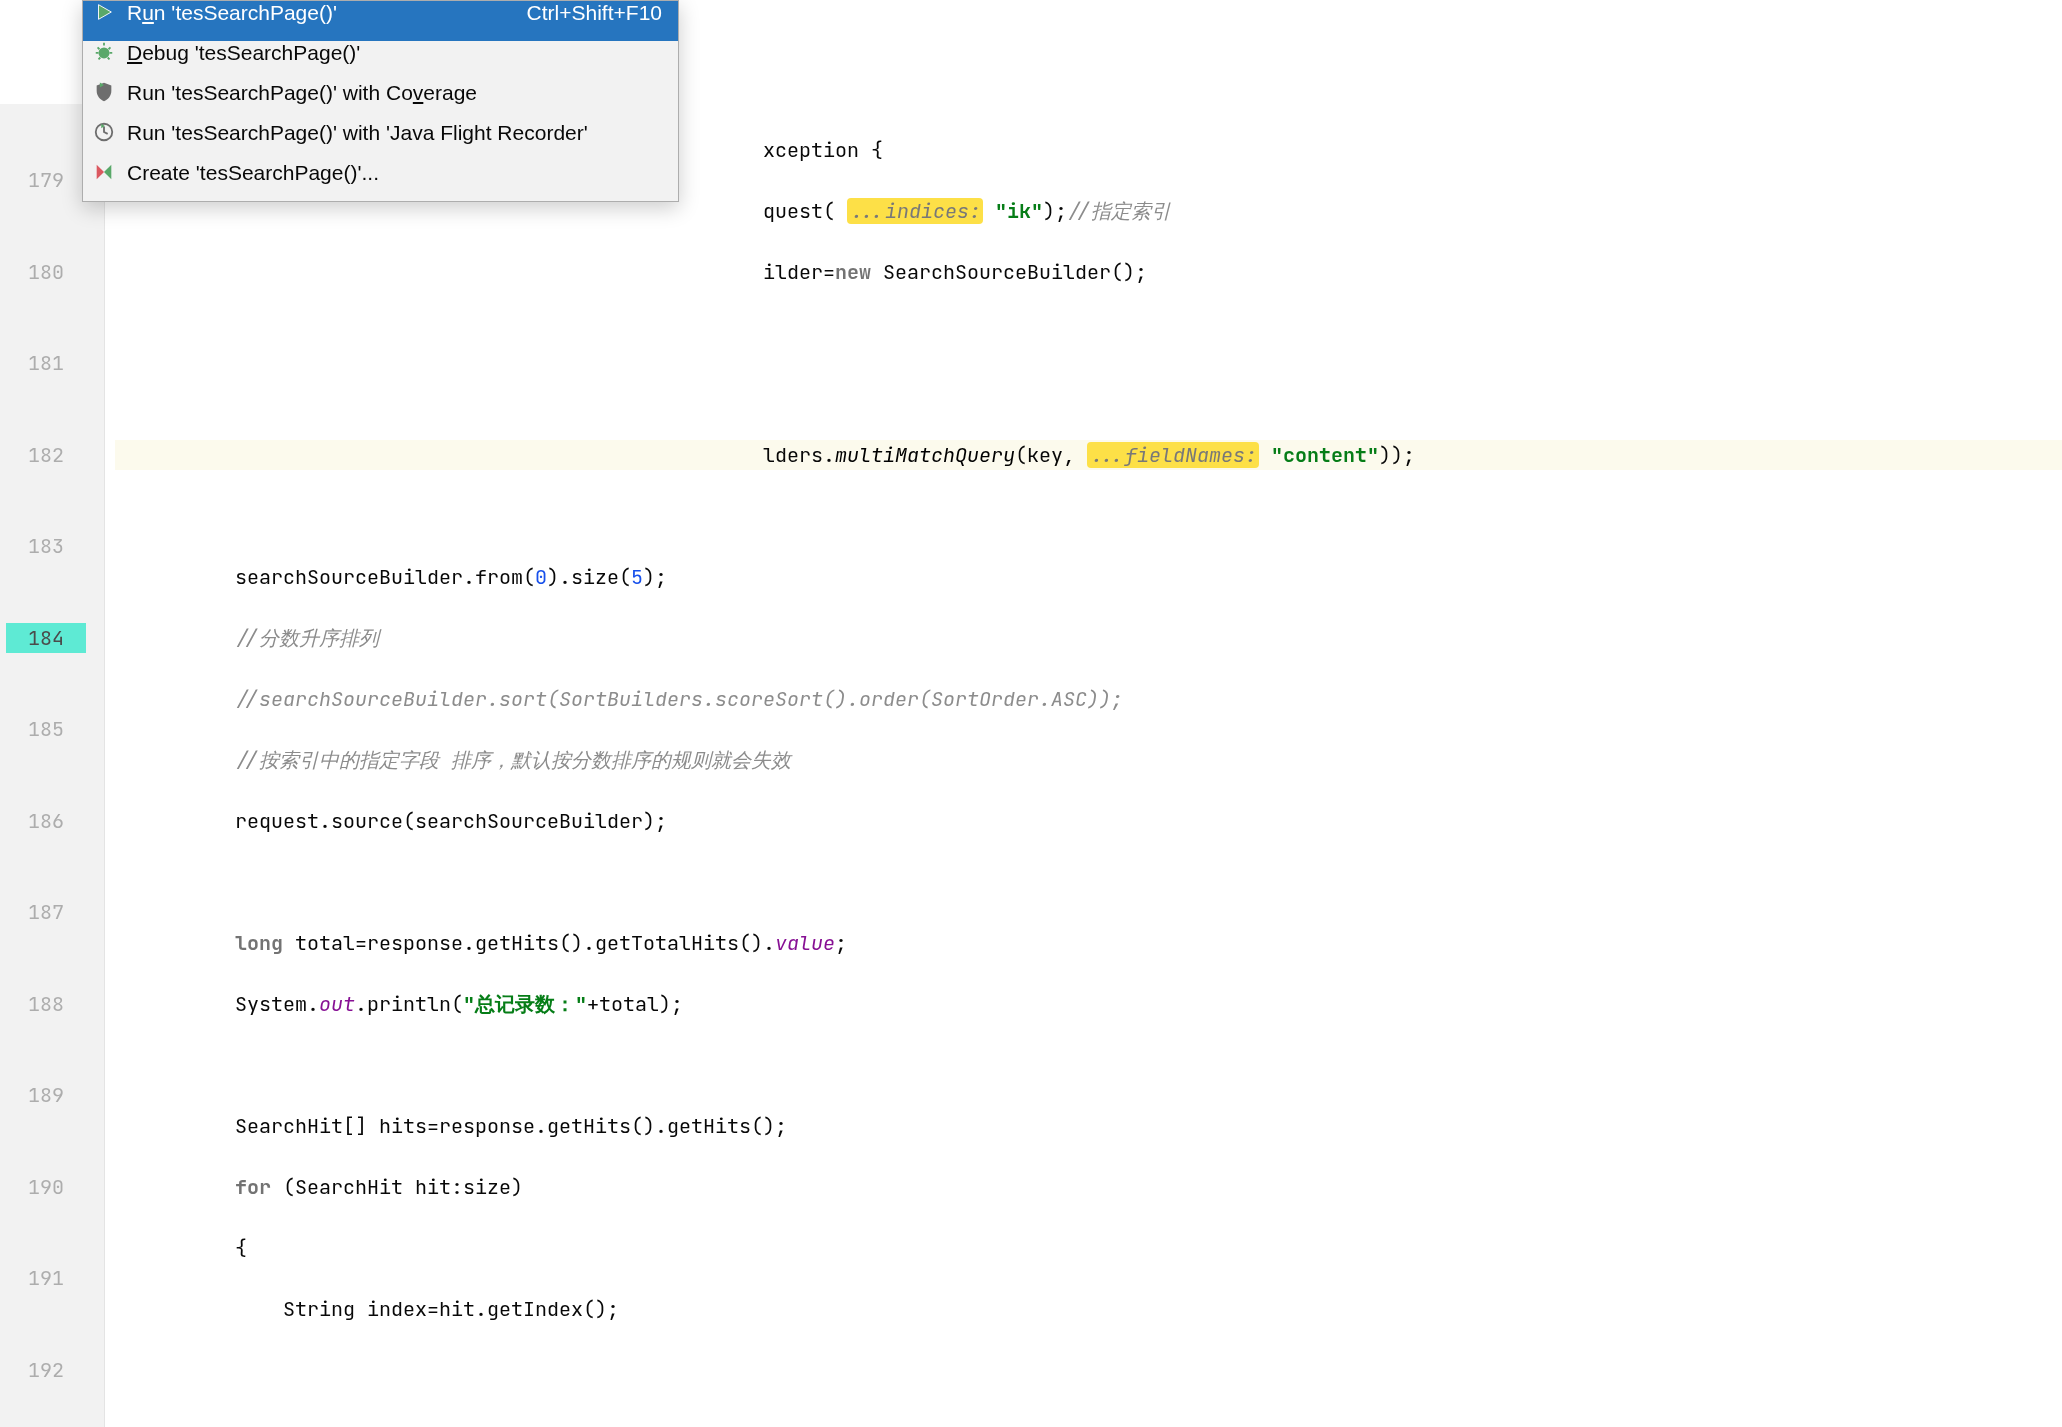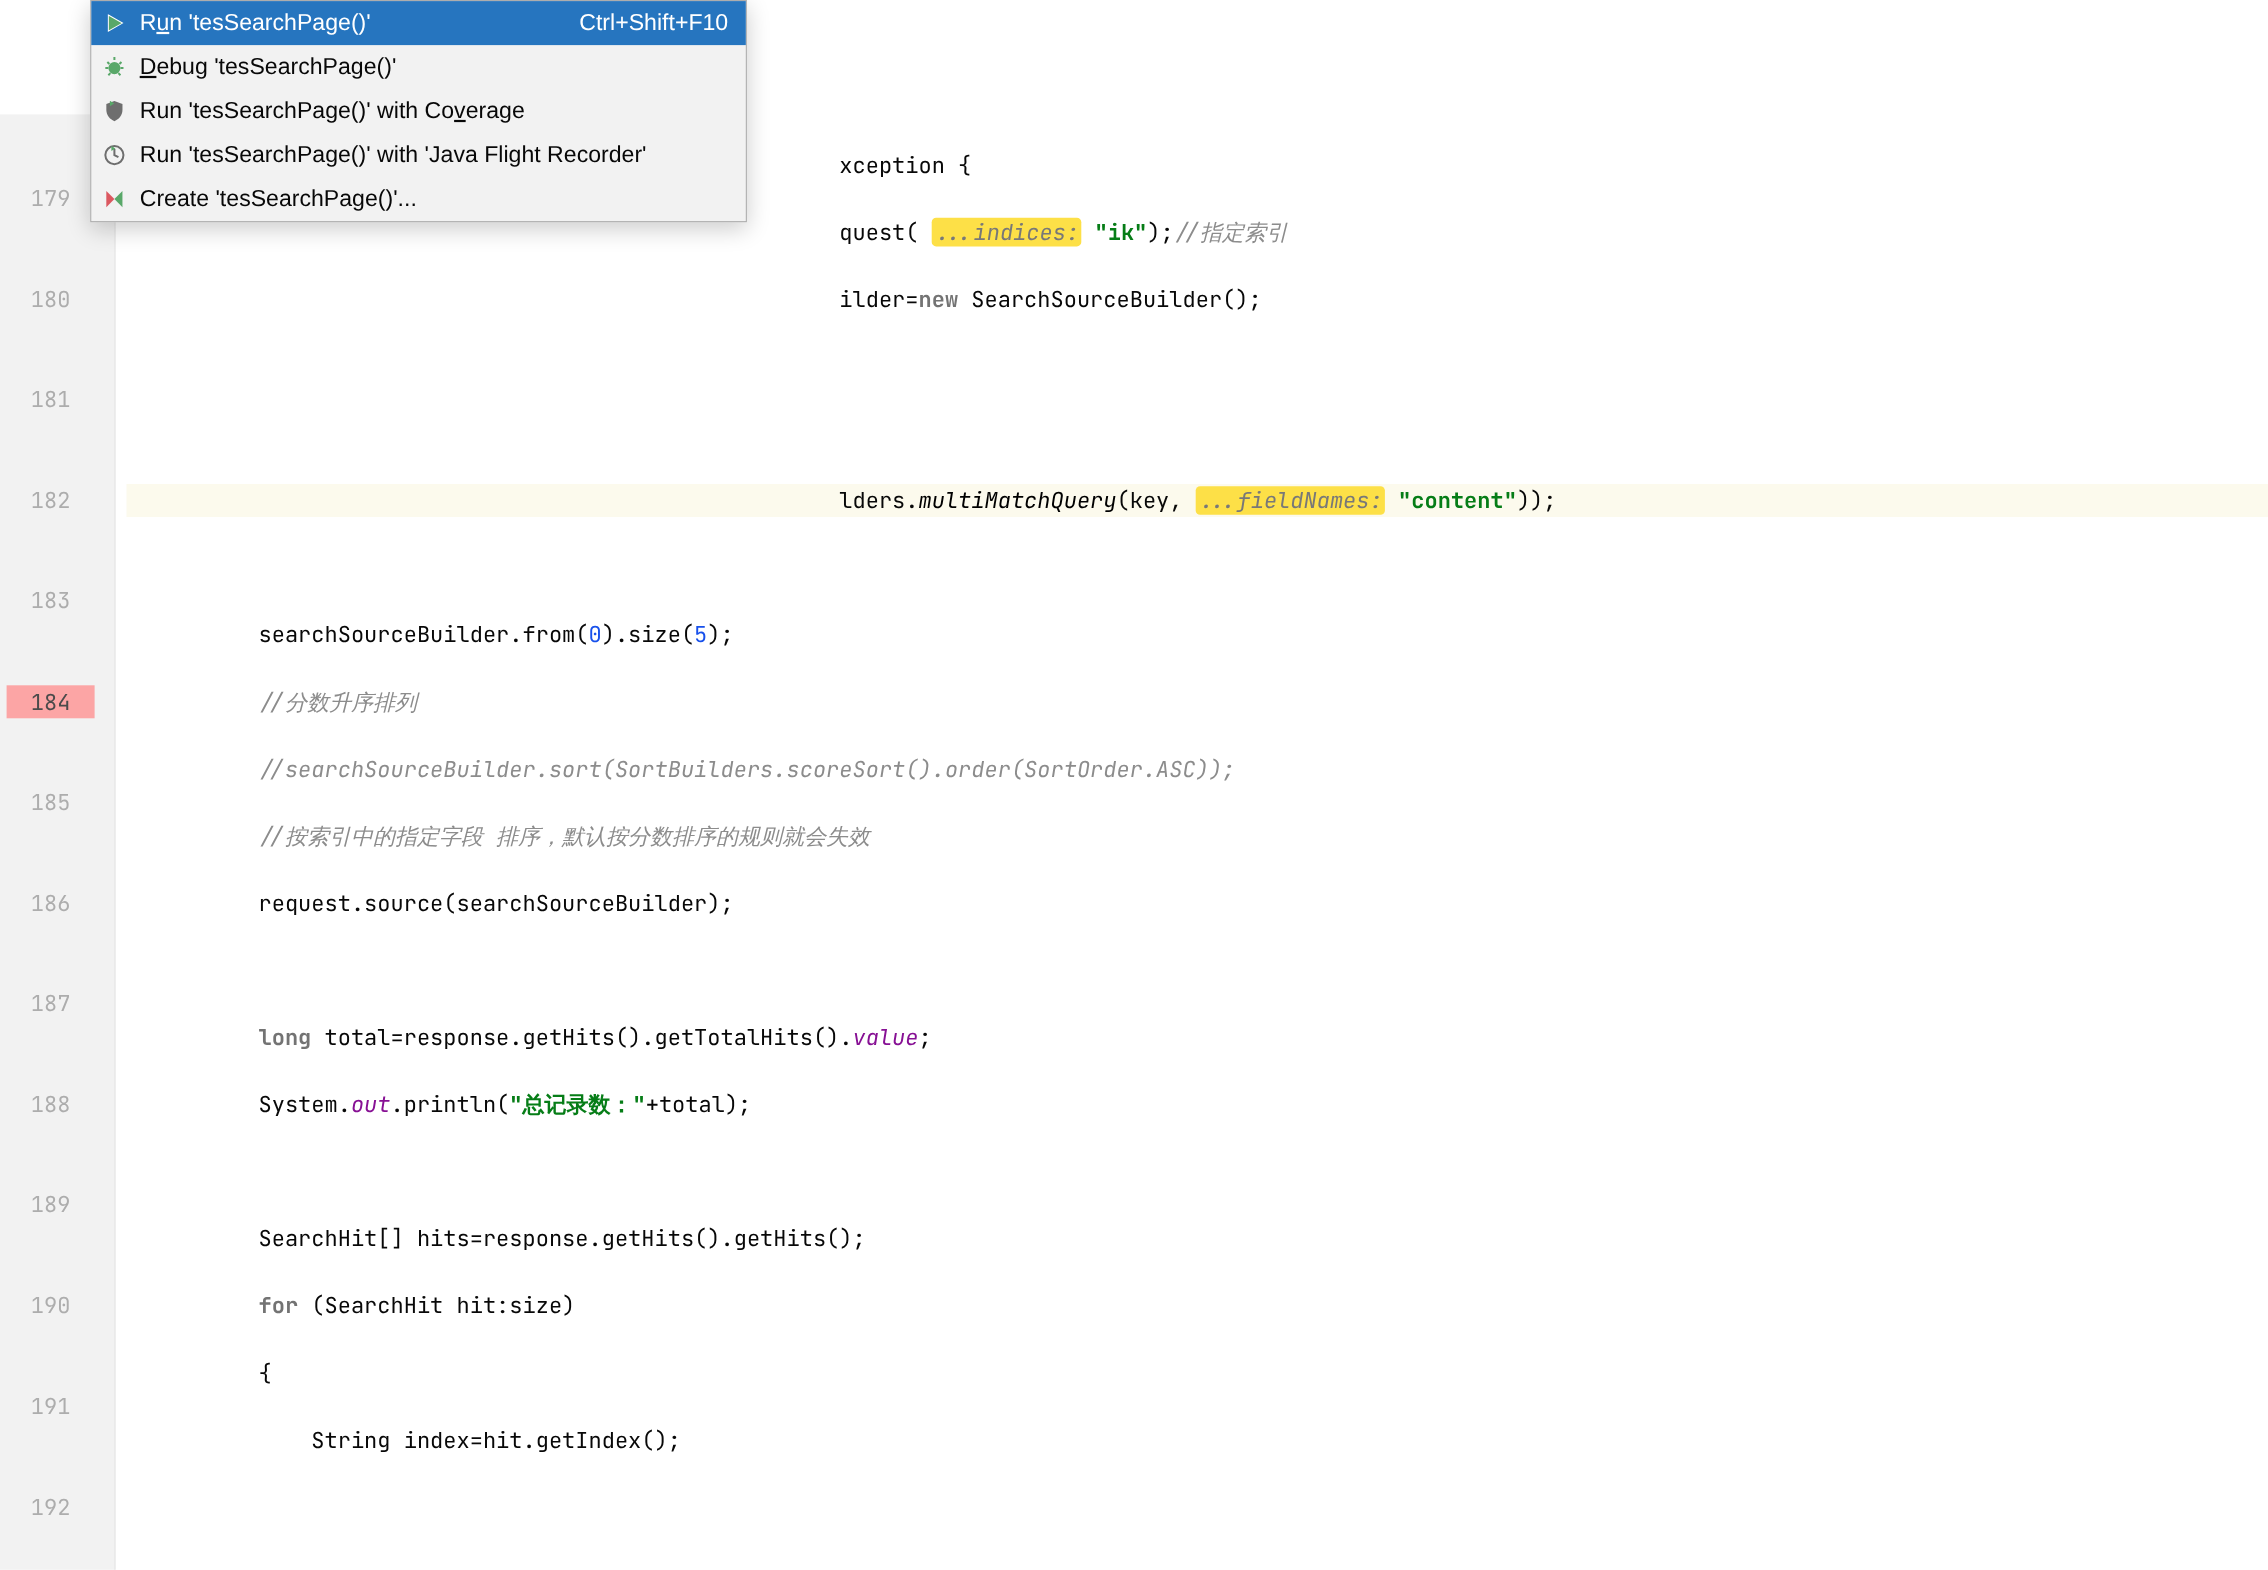--- a/index.html
+++ b/index.html
@@ -24,21 +24,21 @@
     color:#adadad;
     text-align:right;
     padding:0 18px 0 6px;
     user-select:none;
     border-right:1px solid #e4e4e4;
     min-width:105px;
     line-height:30.5px;
     font-size:20px;
   }
   .gutter .gline { height:30.5px;text-align:center; }
-  .gline.active { background:#fca5a5; color:#4b4b4b; }
+  .gline.active { background:#5eead4; color:#4b4b4b; }
   .code {
     flex:1;
     padding-left:10px;
     line-height:30.5px;
     font-size:20px;
     position:relative;
   }
   .code .cline { height:30.5px; }
   .cline.active { background:#fcfaed; }
   
@@ -60,21 +60,21 @@
     background:#f2f2f2;
     border:1px solid #adadad;
     box-shadow:0 6px 20px rgba(0,0,0,0.2);
     font-family:-apple-system,BlinkMacSystemFont,"Segoe UI",sans-serif;
     font-size:21px;
     white-space:normal;
     z-index:10;
   }
   .ctxmenu .item {
     display:flex;
-    align-items:center;
+    align-items:flex-start;
     height:40px;
     padding:0 16px 0 10px;
     gap:12px;
   }
   .ctxmenu .item.sel {
     background:#2675bf;
     color:#ffffff;
   }
   .ctxmenu .item .lbl { flex:1; }
   .ctxmenu .item .shc { }

